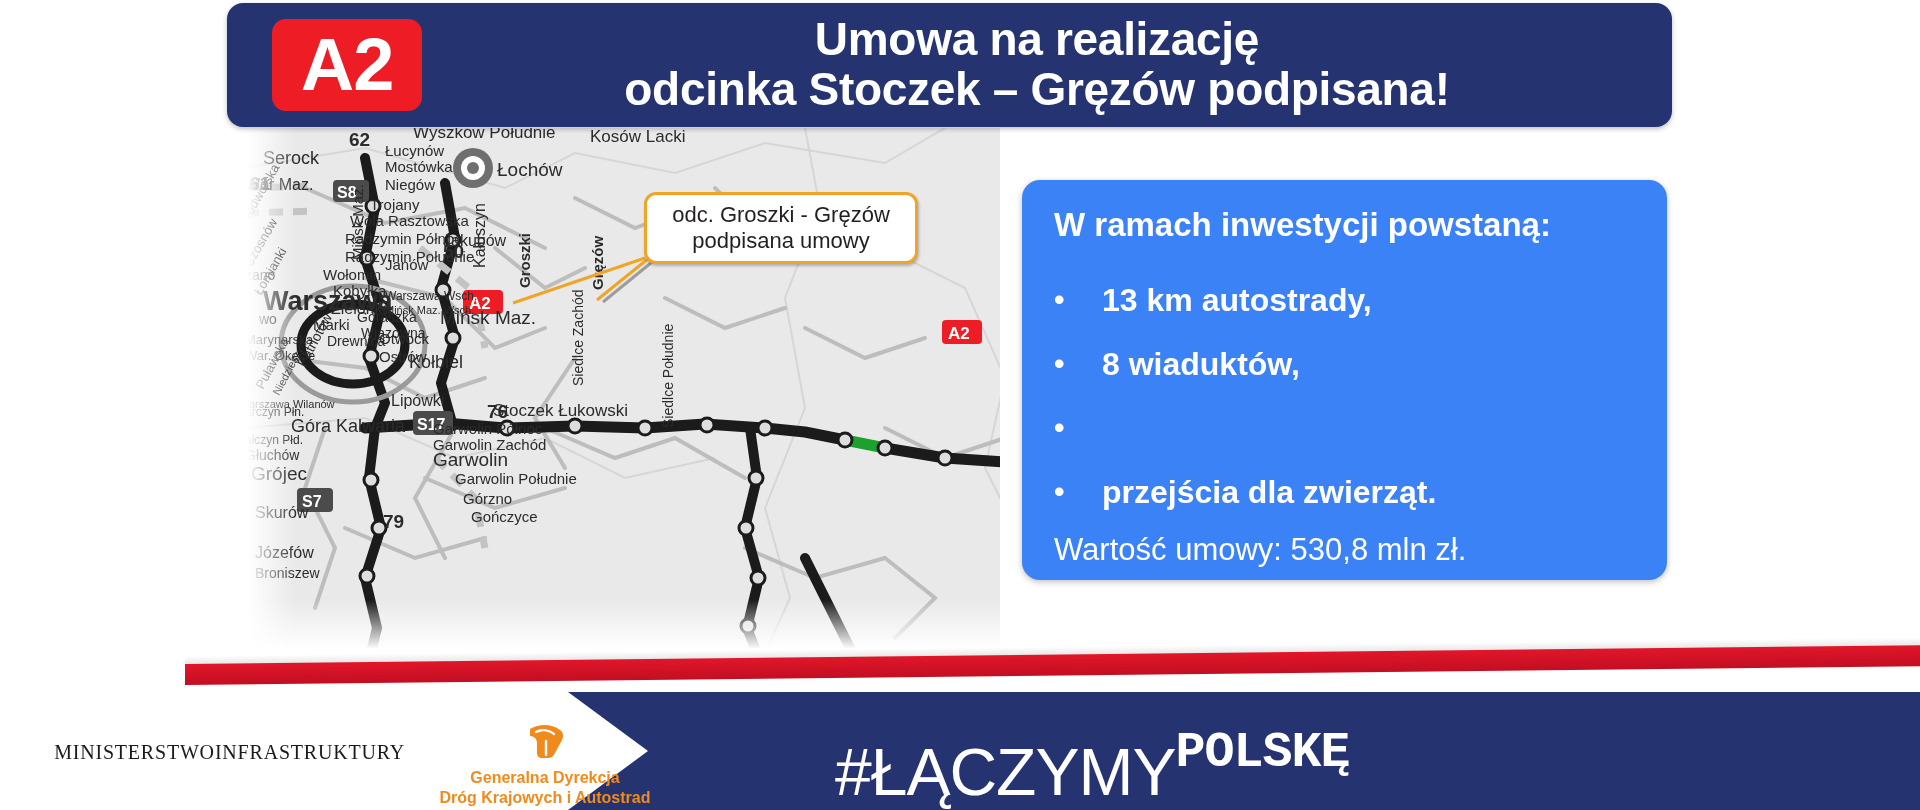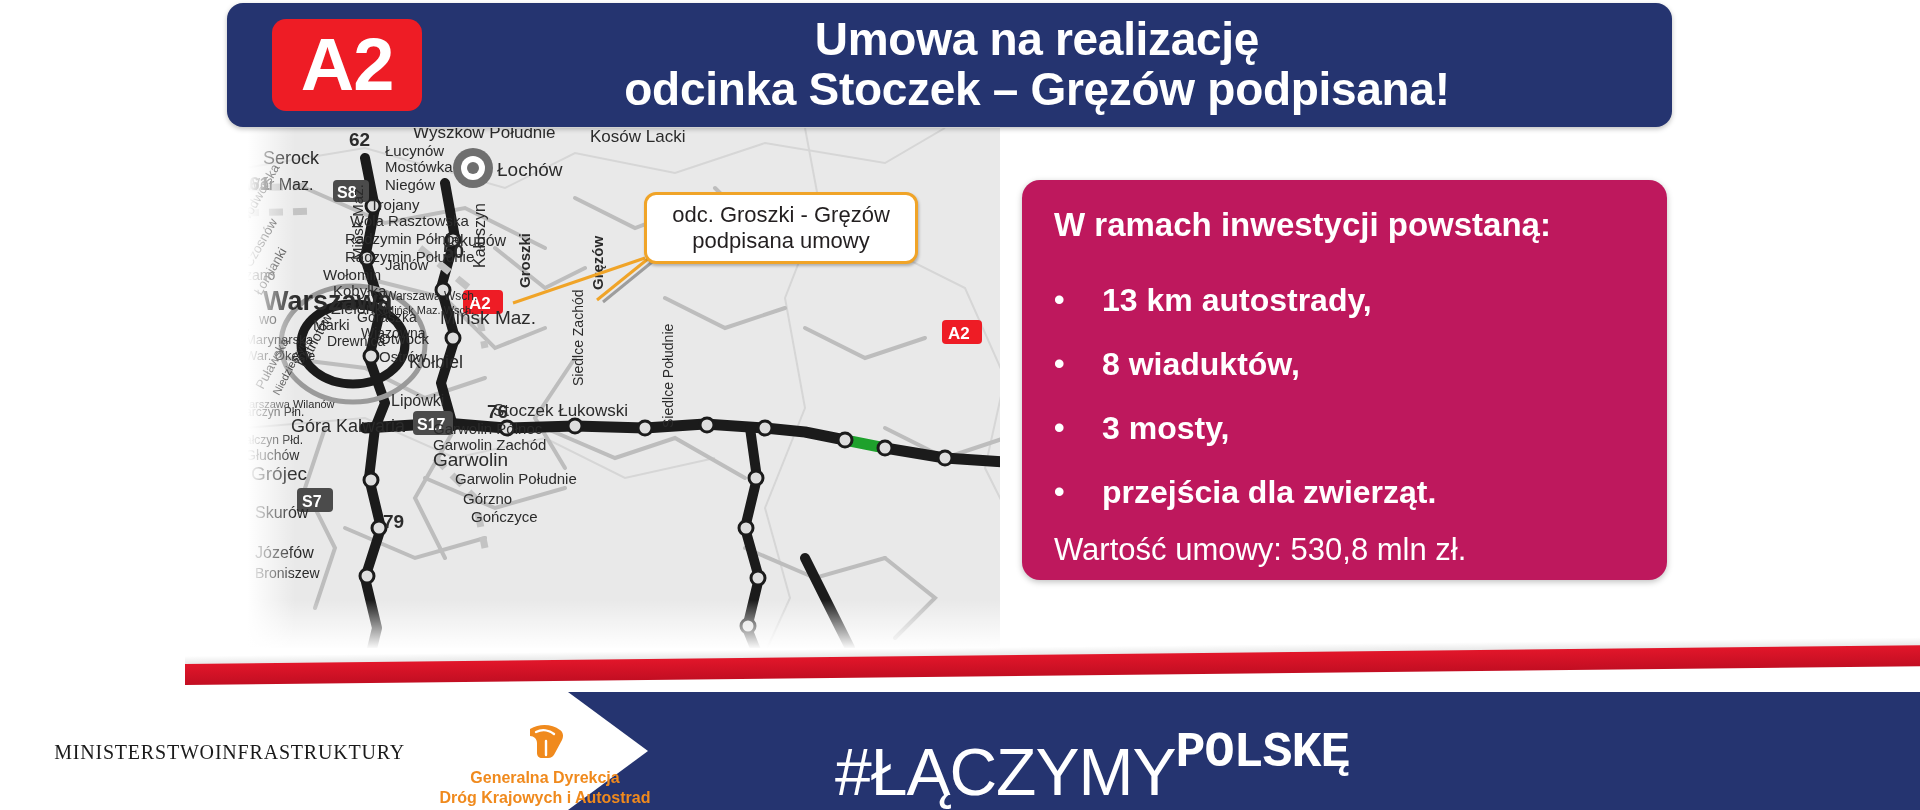--- a/index.html
+++ b/index.html
@@ -51,21 +51,21 @@
   .title-text{
     position:absolute;left:220px;top:6px;width:1180px;height:112px;
     display:flex;flex-direction:column;align-items:center;justify-content:center;
     color:#ffffff;font-weight:bold;text-align:center;line-height:1.08;
   }
   .title-text .ln{font-size:46px;letter-spacing:-.3px;white-space:nowrap;}
 
   
   .info-panel{
     position:absolute;left:1022px;top:180px;width:645px;height:400px;
-    background:#be185d;border-radius:18px;
+    background:#3b82f6;border-radius:18px;
     box-shadow:0 2px 6px rgba(0,0,0,.25);
     padding:0;color:#fff;
   }
   .info-head{
     position:absolute;left:32px;top:26px;width:600px;
     font-size:33px;font-weight:bold;white-space:nowrap;
   }
   .info-list{
     position:absolute;left:32px;top:88px;width:600px;
     list-style:none;margin:0;padding:0;
@@ -399,21 +399,20 @@
       <li>
         <span class="bullet">•</span>
         <span>13 km autostrady,</span>
       </li>
       <li>
         <span class="bullet">•</span>
         <span>8 wiaduktów,</span>
       </li>
       <li>
         <span class="bullet">•</span>
-        <span>3 mosty,</span>
       </li>
       <li>
         <span class="bullet">•</span>
         <span>przejścia dla zwierząt.</span>
       </li>
     </ul>
     <div class="info-foot">Wartość umowy: 530,8 mln zł.</div>
   </div>
 
   <div class="footer">

